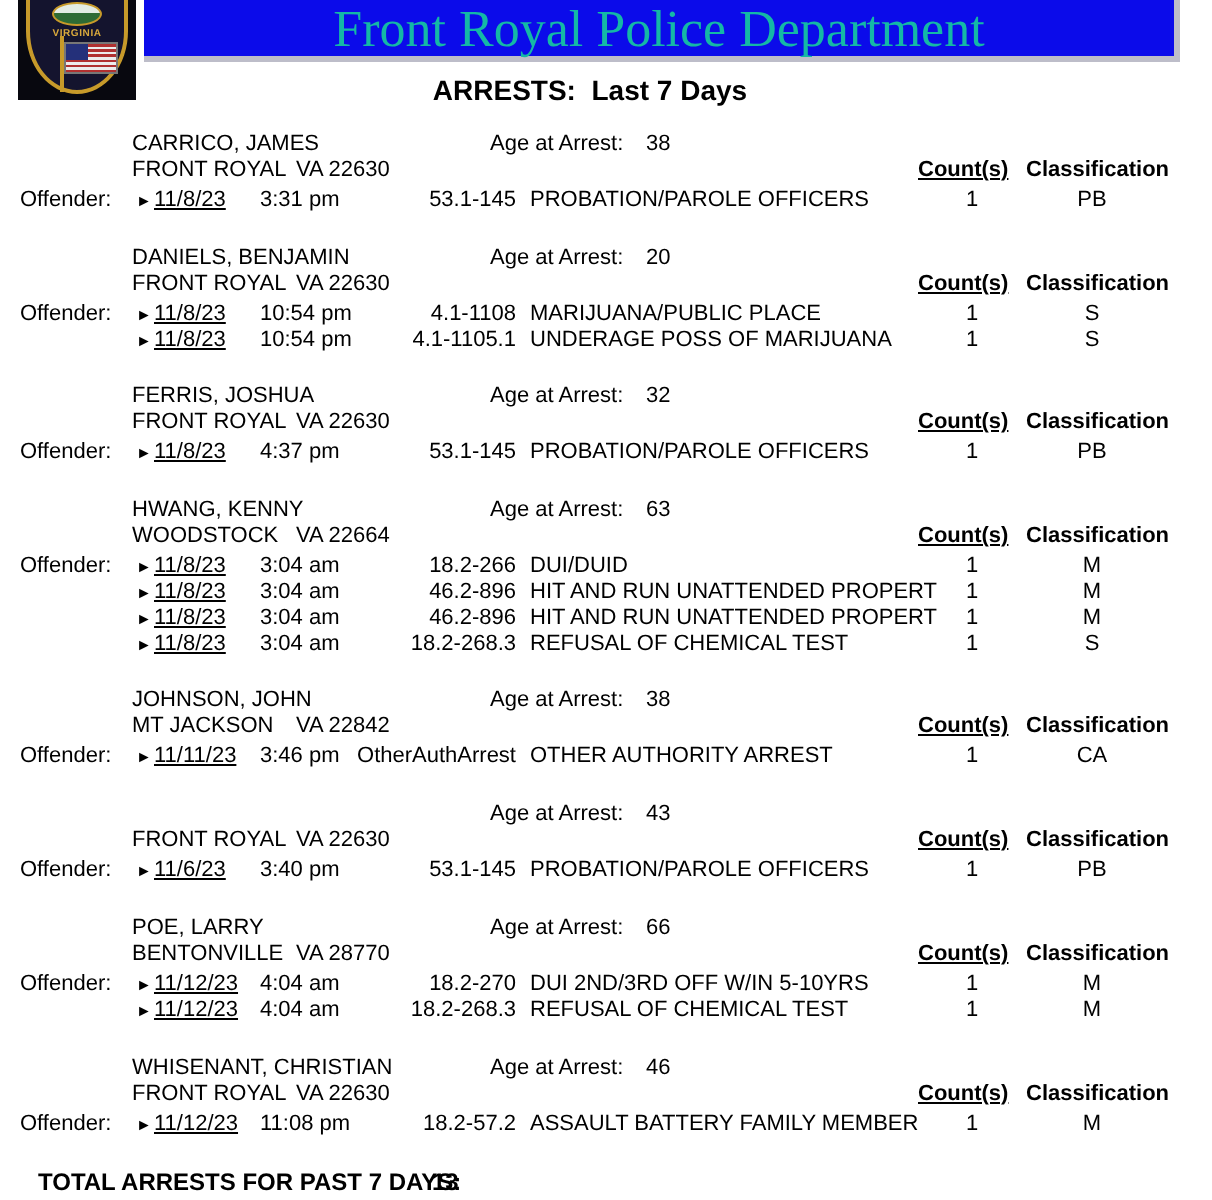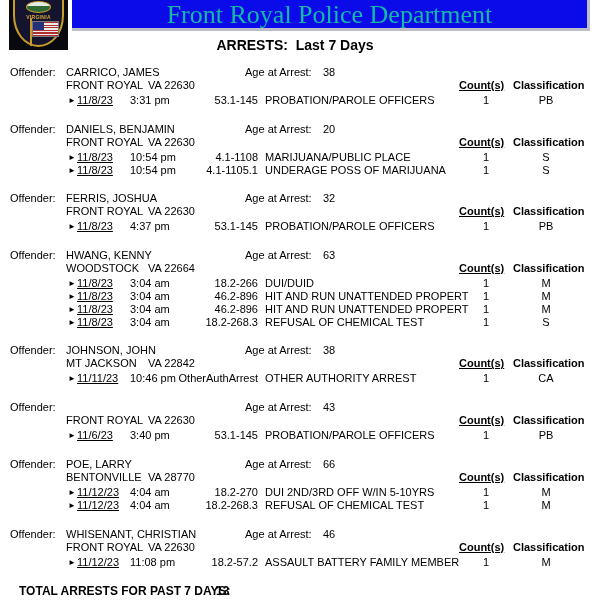--- a/index.html
+++ b/index.html
@@ -43,21 +43,21 @@
     position:absolute; left:0; top:37px; width:590px; text-align:center;
     font-weight:bold; font-size:14px; white-space:pre;
   }
   
   .content { position:absolute; left:0; top:66px; width:606px; }
   .block { position:relative; margin-bottom:16px; }
   .line1 { position:relative; height:13px; }
   .line2 { position:relative; height:15px; }
   .row   { position:relative; height:12.8px; }
   .abs   { position:absolute; top:0; white-space:nowrap; line-height:12.8px; }
-  .offender-label { left:10px; }
+  .offender-label { left:10px;margin-top:28px; }
   .name   { left:66px; font-weight:normal; }
   .age-label { left:245px; }
   .age-value { left:323px; }
   .city      { left:66px; }
   .statezip  { left:148px; }
   .col-counts-header { left:459px; font-weight:bold; text-decoration:underline; }
   .col-class-header  { left:513px; font-weight:bold; }
   .marker { left:68px; font-size:8px; line-height:13px; }
   .date   { left:77px;text-decoration:underline; }
   .time   { left:130px; }
@@ -237,21 +237,21 @@
     <div class="line2">
       <span class="abs city">MT JACKSON</span>
       <span class="abs statezip">VA 22842</span>
       <span class="abs col-counts-header">Count(s)</span>
       <span class="abs col-class-header">Classification</span>
     </div>
     <div class="rows">
         <div class="row">
     <span class="abs marker">►</span>
     <span class="abs date">11/11/23</span>
-    <span class="abs time">10:46 pm</span>
+    <span class="abs time">3:46 pm</span>
     <span class="abs code">OtherAuthArrest</span>
     <span class="abs desc">OTHER AUTHORITY ARREST</span>
     <span class="abs count">1</span>
     <span class="abs class">CA</span>
   </div>
       </div>
   </section>
     <section class="block">
     <div class="line1">
       <span class="abs offender-label">Offender:</span>

